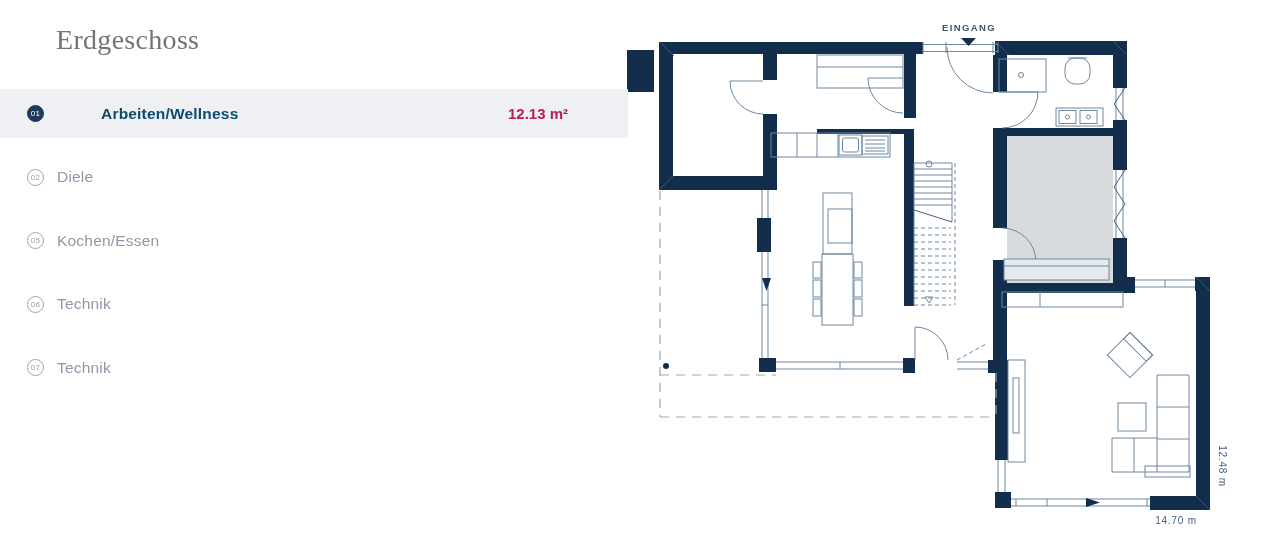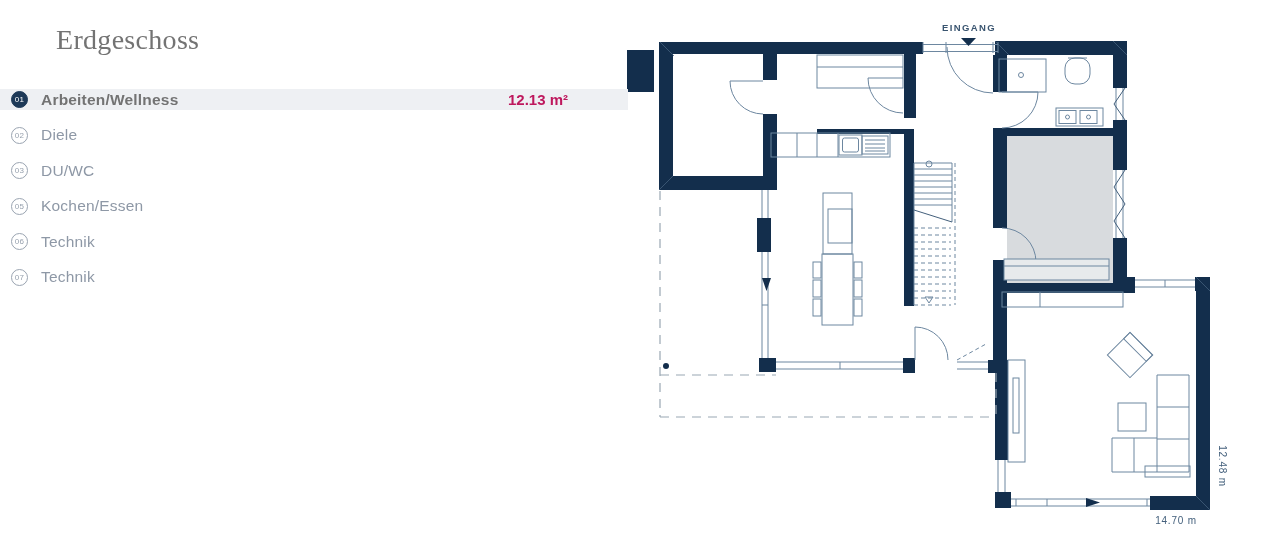--- a/index.html
+++ b/index.html
@@ -9,35 +9,35 @@
     font-family:"Liberation Sans", sans-serif;
   }
   .sidebar{position:absolute;left:0;top:0;width:628px;z-index:2;}
   .page-title{
     position:absolute;left:56px;top:24px;margin:0;
     font-family:"Liberation Serif", serif;font-weight:500;
     font-size:28px;color:#737373;letter-spacing:.3px;
   }
   .room-list{position:absolute;left:0;top:89px;width:628px;margin:0;padding:0;list-style:none;}
   .room-list li{
-    height:21px;display:flex;align-items:center;
-    padding-left:11px;box-sizing:border-box;margin-bottom:14.5px;
+    height:49px;display:flex;align-items:center;
+    padding-left:27px;box-sizing:border-box;margin-bottom:14.5px;
     cursor:pointer;
   }
   .room-list li.selected{background:#eef0f3;}
   .badge{
     width:17px;height:17px;border-radius:50%;flex:0 0 17px;
     display:flex;align-items:center;justify-content:center;
     font-size:8px;letter-spacing:.4px;
     border:1px solid #9aa4b1;color:#97a1ae;box-sizing:border-box;
     margin-right:13px;
   }
   li.selected .badge{background:#1e3a58;border-color:#1e3a58;color:#ffffff;}
   .room-label{font-size:15.5px;color:#8e98a6;letter-spacing:.2px;}
-  li.selected .room-label{color:#737373;font-weight:bold;}
+  li.selected .room-label{color:#0c4a6e;font-weight:bold;margin-left:44px;}
   .room-area{margin-left:auto;padding-right:60px;font-size:15px;font-weight:bold;color:#be185d;}
   .plan{position:absolute;left:0;top:0;z-index:1;}
   svg text{font-family:"Liberation Sans", sans-serif;}
 </style>
 </head>
 <body>
 
 <aside class="sidebar">
   <h1 class="page-title">Erdgeschoss</h1>
   <ul class="room-list">
@@ -47,25 +47,20 @@
         <span class="room-label">Arbeiten/Wellness</span>
         <span class="room-area">12.13 m²</span>
       </li>
 
       <li>
         <span class="badge">02</span>
         <span class="room-label">Diele</span>
         <span class="room-area"></span>
       </li>
 
-      <li>
-        <span class="badge">03</span>
-        <span class="room-label">DU/WC</span>
-        <span class="room-area"></span>
-      </li>
 
 
       <li>
         <span class="badge">05</span>
         <span class="room-label">Kochen/Essen</span>
         <span class="room-area"></span>
       </li>
 
       <li>
         <span class="badge">06</span>

